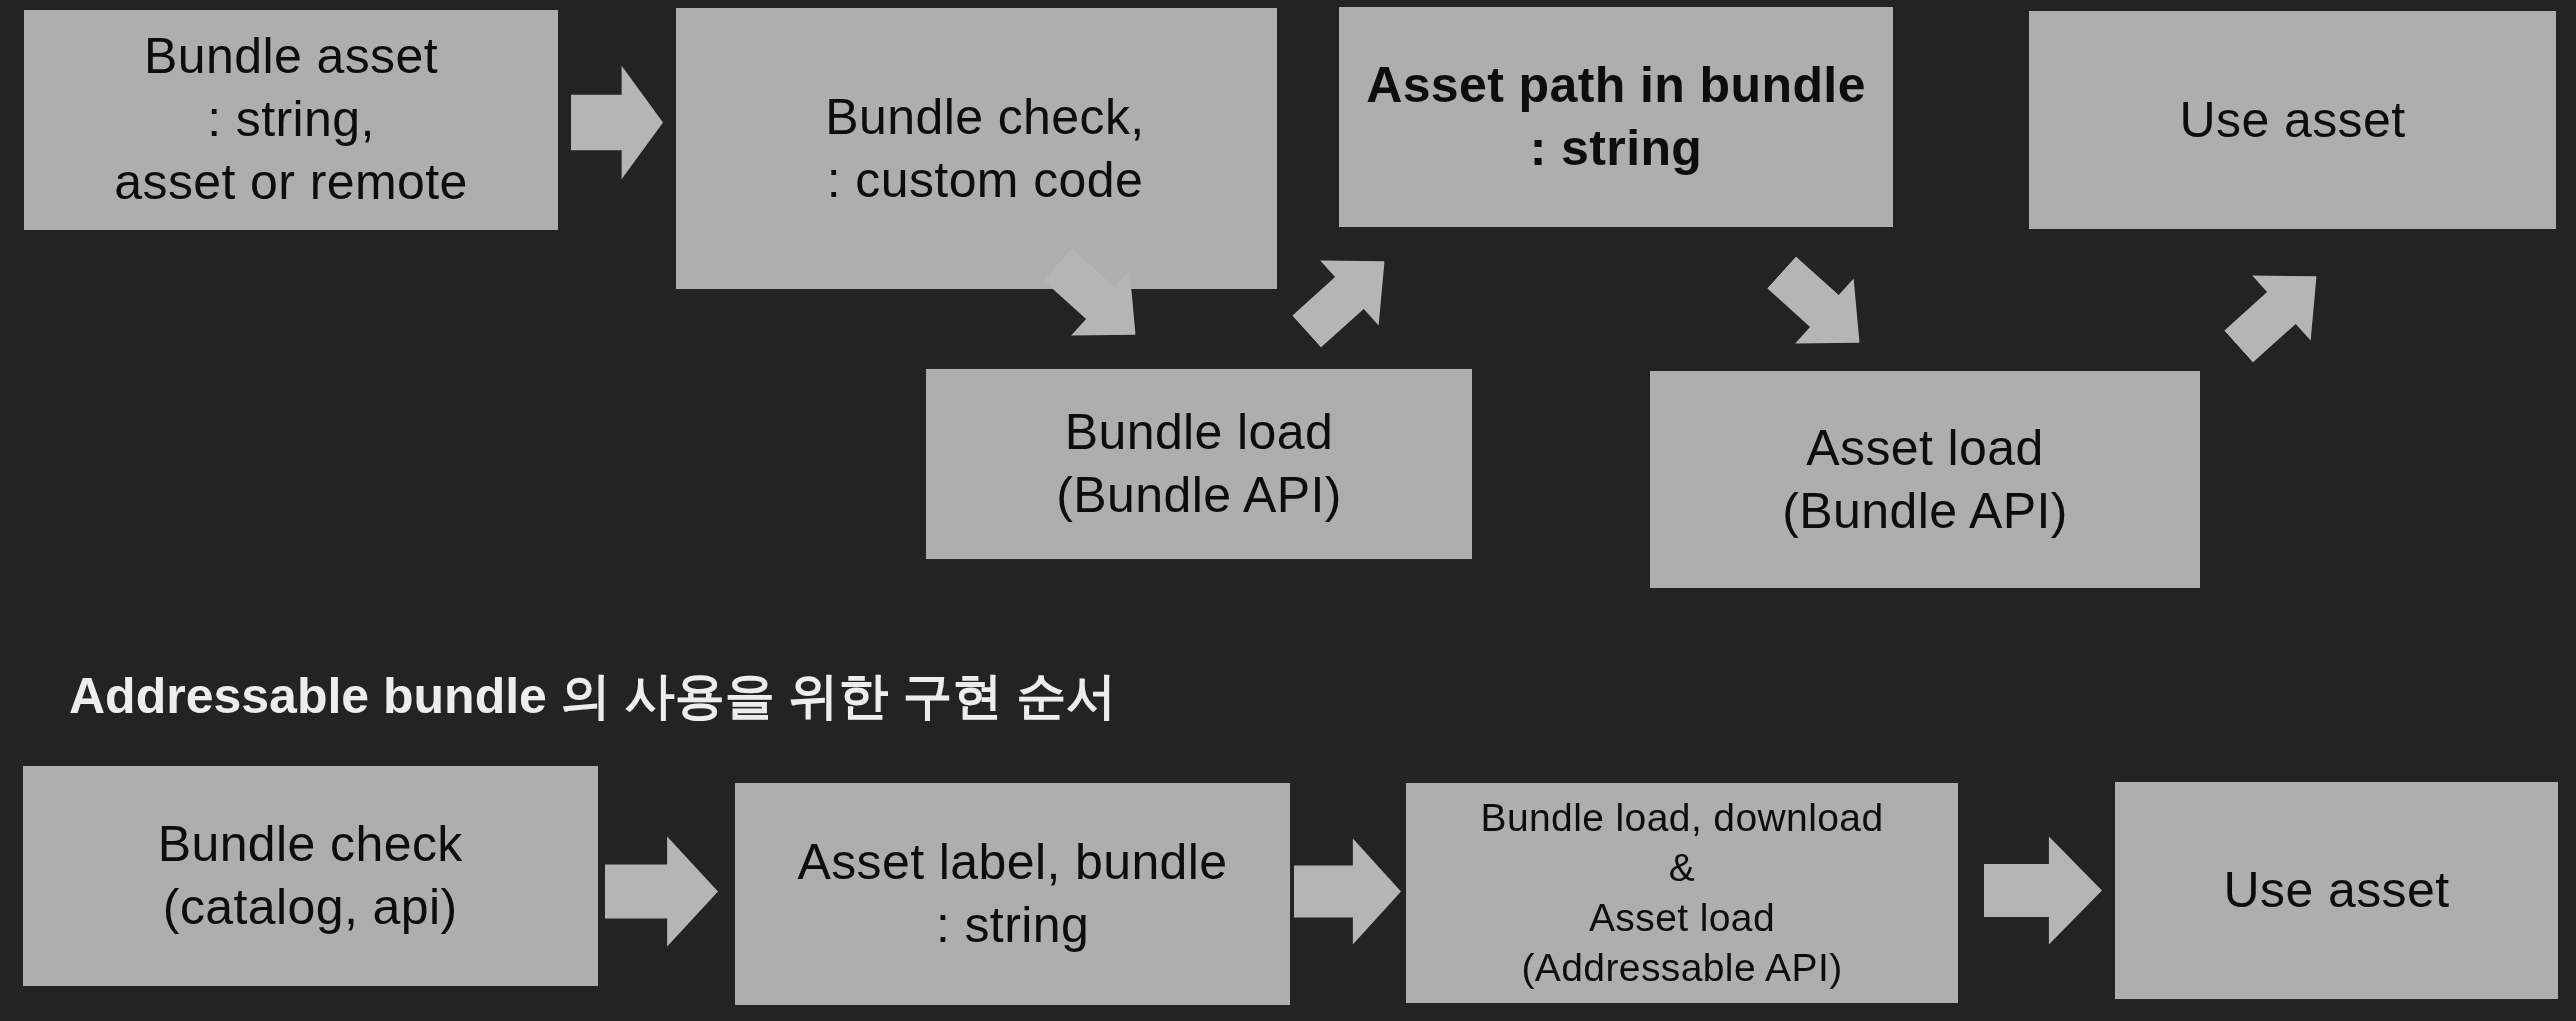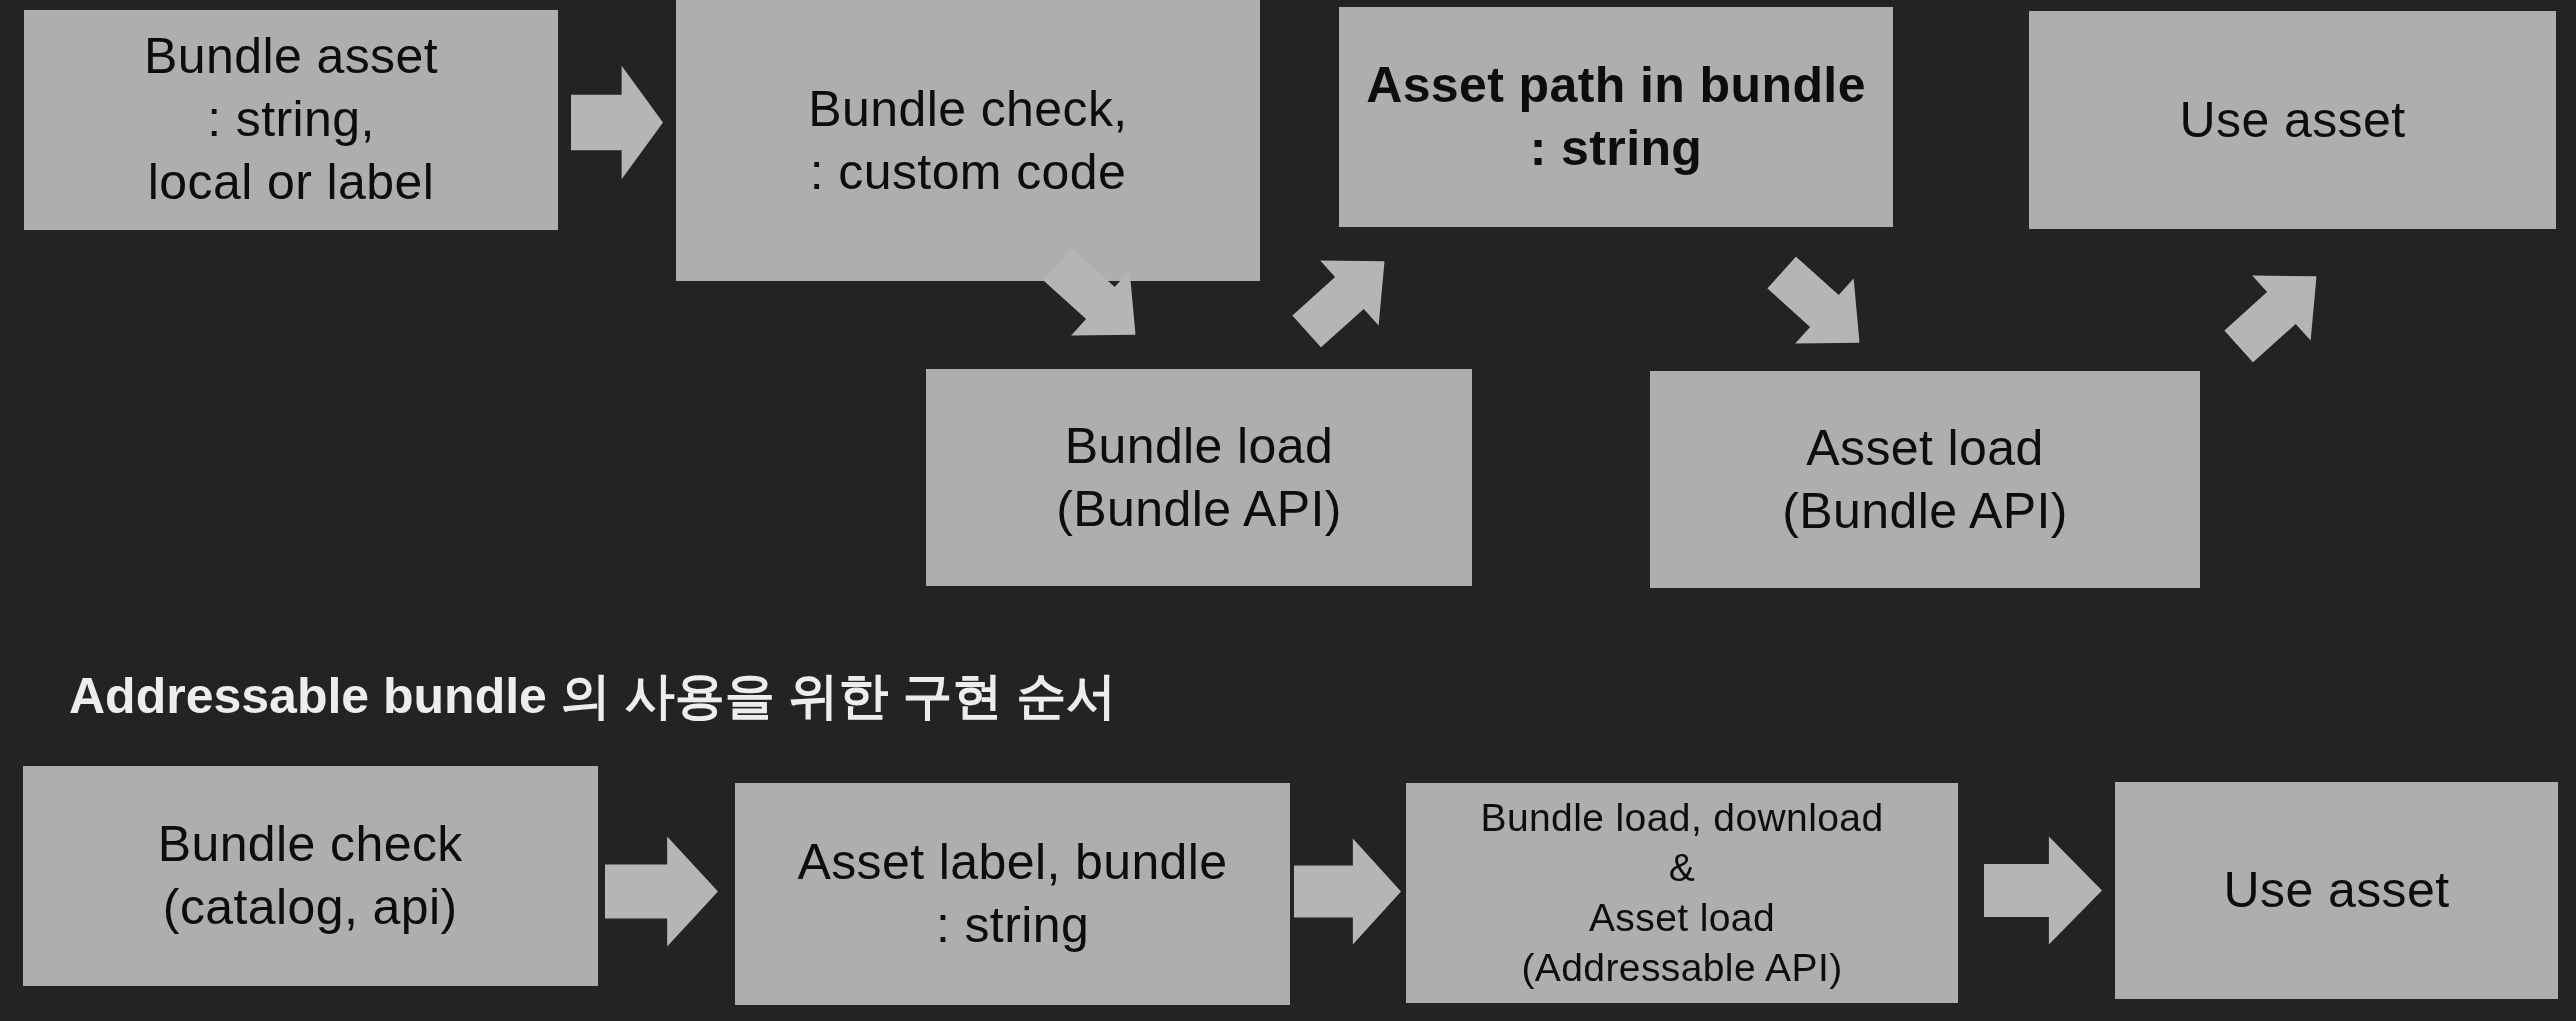--- a/index.html
+++ b/index.html
@@ -37,33 +37,33 @@
   }
 </style>
 </head>
 <body>
 
 <div class="canvas">
 
   <div class="box" style="left:24px;top:9.7px;width:534px;height:220px;">
     <div class="line">Bundle asset</div>
     <div class="line">: string,</div>
-    <div class="line">local or label</div>
+    <div class="line">asset or remote</div>
   </div>
 
   <div class="arrow" style="left:571px;top:62px;width:92px;height:121px;"></div>
 
-  <div class="box" style="left:676px;top:0;width:584px;height:281px;">
+  <div class="box" style="left:676px;top:8px;width:584px;height:281px;padding-left:17px;">
     <div class="line">Bundle check,</div>
     <div class="line">: custom code</div>
   </div>
 
   <div class="arrow arrow--dr" style="left:1044px;top:253px;width:105px;height:93px;"></div>
 
-  <div class="box" style="left:926px;top:369px;width:546px;height:217px;">
+  <div class="box" style="left:926px;top:369px;width:546px;height:190px;">
     <div class="line">Bundle load</div>
     <div class="line">(Bundle API)</div>
   </div>
 
   <div class="arrow arrow--ur" style="left:1293px;top:250px;width:105px;height:93px;"></div>
 
   <div class="box" style="left:1339px;top:6.5px;width:554px;height:220px;font-weight:bold;">
     <div class="line">Asset path in bundle</div>
     <div class="line">: string</div>
   </div>

